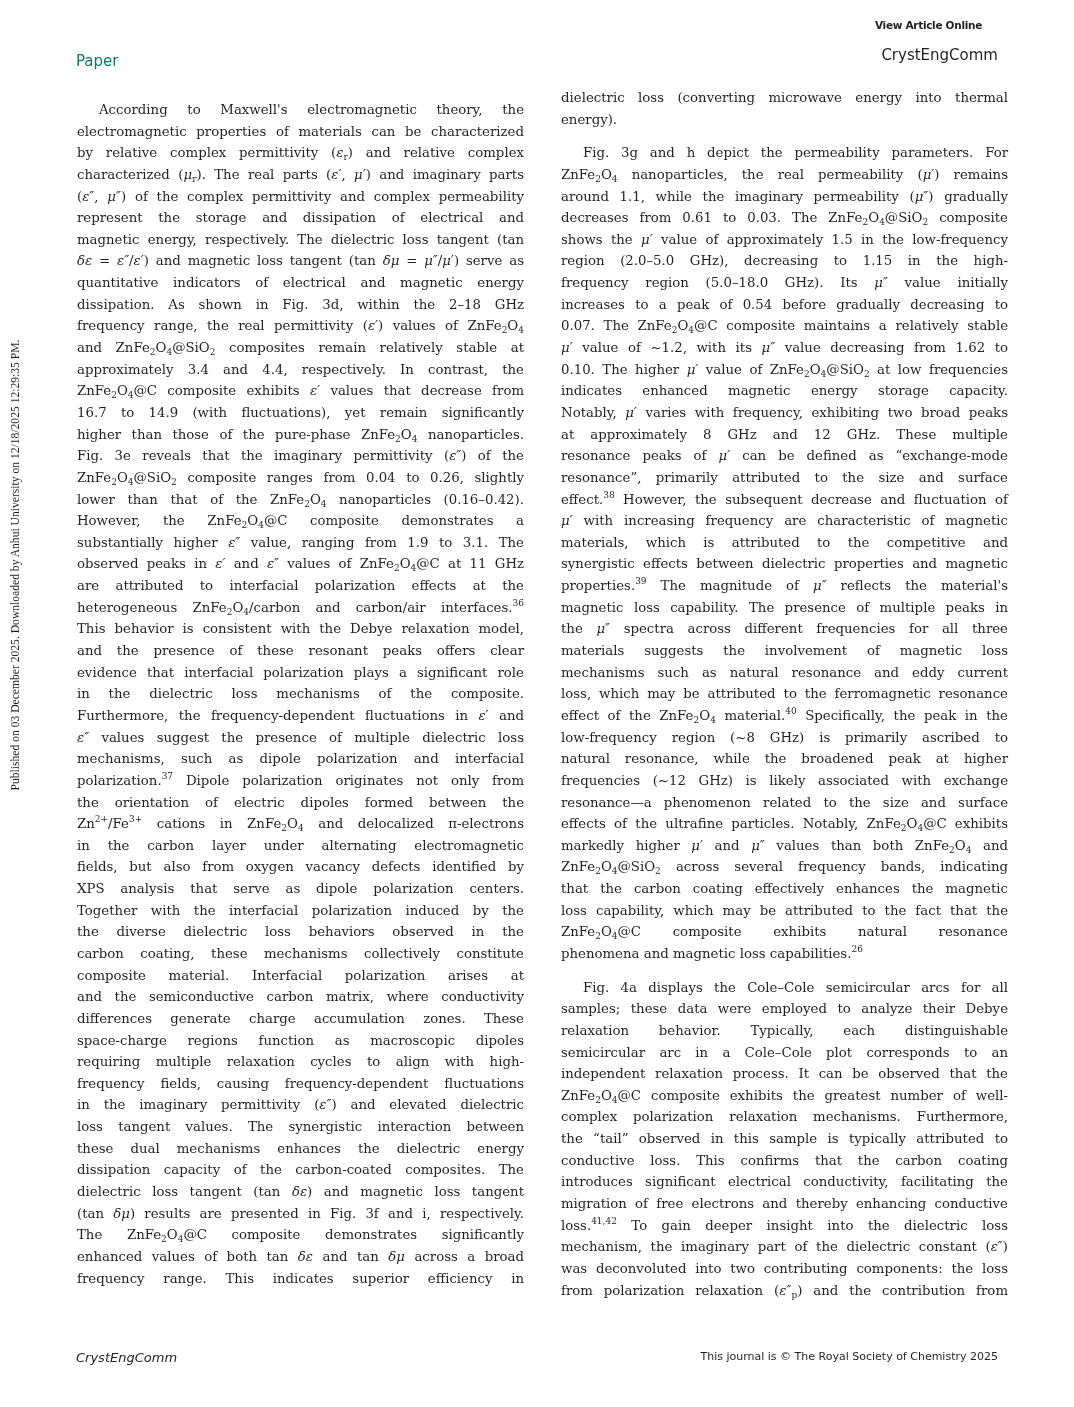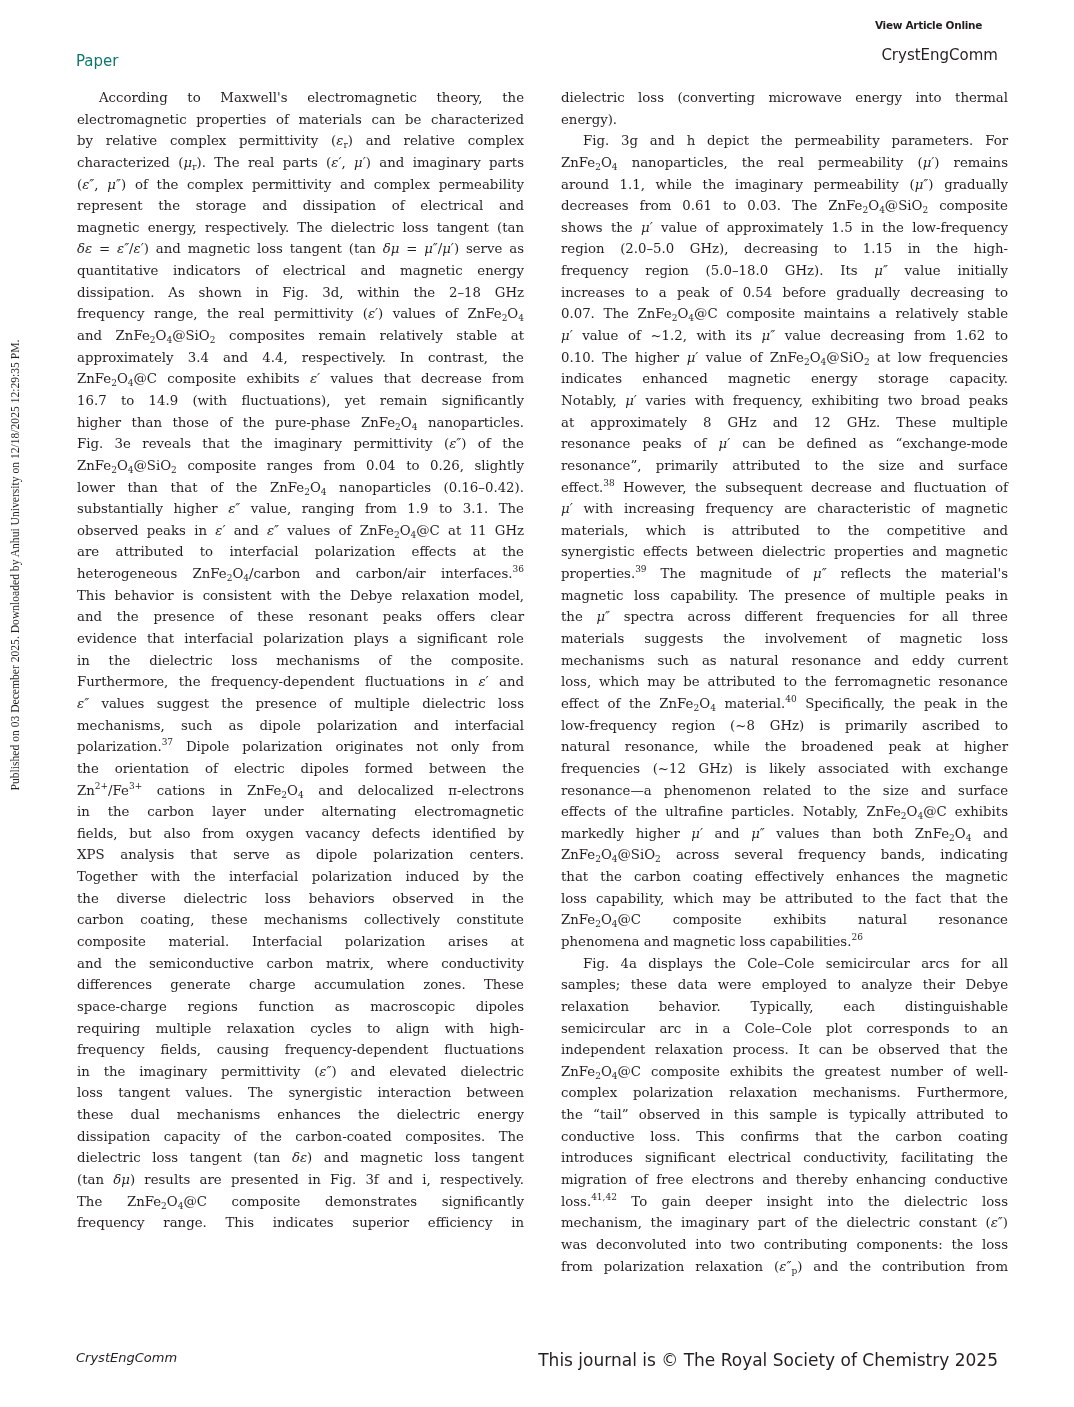--- a/index.html
+++ b/index.html
@@ -6,27 +6,27 @@
   body{width:1074px;height:1407px;position:relative;overflow:hidden;color:#231f20;}
   .view-online{position:absolute;top:19px;right:92px;font-family:"DejaVu Sans",sans-serif;font-weight:bold;font-size:10.5px;color:#231f20;letter-spacing:-0.3px;}
   .running-left{position:absolute;top:52px;left:76px;font-family:"DejaVu Sans",sans-serif;font-size:15px;color:#0f766e;}
   .running-right{position:absolute;top:46px;right:76px;font-family:"DejaVu Sans",sans-serif;font-size:15px;color:#231f20;}
   .side-note{position:absolute;left:15px;top:565px;transform:translate(-50%,-50%) rotate(-90deg);white-space:nowrap;font-family:"Liberation Serif",serif;font-size:11.6px;color:#231f20;}
   .col{position:absolute;top:87px;width:447px;font-family:"DejaVu Serif",serif;font-size:13.3px;line-height:21.65px;color:#231f20;}
   .col.left{left:77px;}
   .col.right{left:561px;}
   .ln{display:block;text-align:justify;text-align-last:justify;height:21.65px;white-space:nowrap;overflow:visible;}
   .ln.last{text-align-last:left;}
-  .ln.indent{padding-left:22px;}
+  .ln.indent{padding-left:22px;margin-top:12px;}
   sub,sup{font-size:9px;line-height:0;}
   sub{vertical-align:-3px;}
   sup{vertical-align:6px;}
   i{font-style:italic;}
   .footer-left{position:absolute;top:1350px;left:76px;font-family:"DejaVu Sans",sans-serif;font-style:italic;font-size:13px;color:#231f20;}
-  .footer-right{position:absolute;top:1350px;right:76px;font-family:"DejaVu Sans",sans-serif;font-size:17px;color:#231f20;}
+  .footer-right{position:absolute;top:1350px;right:76px;font-family:"DejaVu Sans",sans-serif;font-size:11px;color:#231f20;}
 </style>
 </head>
 <body>
 
 <div class="view-online">View Article Online</div>
 <div class="running-left">Paper</div>
 <div class="running-right">CrystEngComm</div>
 
 <div class="side-note">Published on 03 December 2025. Downloaded by Anhui University on 12/18/2025 12:29:35 PM.</div>
 
@@ -43,20 +43,21 @@
     <span class="ln"><span>dissipation. As shown in Fig. 3d, within the 2–18 GHz</span></span>
     <span class="ln"><span>frequency range, the real permittivity (</span><i>ε′</i><span>) values of ZnFe</span><sub>2</sub><span>O</span><sub>4</sub></span>
     <span class="ln"><span>and ZnFe</span><sub>2</sub><span>O</span><sub>4</sub><span>@SiO</span><sub>2</sub><span> composites remain relatively stable at</span></span>
     <span class="ln"><span>approximately 3.4 and 4.4, respectively. In contrast, the</span></span>
     <span class="ln"><span>ZnFe</span><sub>2</sub><span>O</span><sub>4</sub><span>@C composite exhibits </span><i>ε′</i><span> values that decrease from</span></span>
     <span class="ln"><span>16.7 to 14.9 (with fluctuations), yet remain significantly</span></span>
     <span class="ln"><span>higher than those of the pure-phase ZnFe</span><sub>2</sub><span>O</span><sub>4</sub><span> nanoparticles.</span></span>
     <span class="ln"><span>Fig. 3e reveals that the imaginary permittivity (</span><i>ε″</i><span>) of the</span></span>
     <span class="ln"><span>ZnFe</span><sub>2</sub><span>O</span><sub>4</sub><span>@SiO</span><sub>2</sub><span> composite ranges from 0.04 to 0.26, slightly</span></span>
     <span class="ln"><span>lower than that of the ZnFe</span><sub>2</sub><span>O</span><sub>4</sub><span> nanoparticles (0.16–0.42).</span></span>
+    <span class="ln"><span>However, the ZnFe</span><sub>2</sub><span>O</span><sub>4</sub><span>@C composite demonstrates a</span></span>
     <span class="ln"><span>substantially higher </span><i>ε″</i><span> value, ranging from 1.9 to 3.1. The</span></span>
     <span class="ln"><span>observed peaks in </span><i>ε′</i><span> and </span><i>ε″</i><span> values of ZnFe</span><sub>2</sub><span>O</span><sub>4</sub><span>@C at 11 GHz</span></span>
     <span class="ln"><span>are attributed to interfacial polarization effects at the</span></span>
     <span class="ln"><span>heterogeneous ZnFe</span><sub>2</sub><span>O</span><sub>4</sub><span>/carbon and carbon/air interfaces.</span><sup>36</sup></span>
     <span class="ln"><span>This behavior is consistent with the Debye relaxation model,</span></span>
     <span class="ln"><span>and the presence of these resonant peaks offers clear</span></span>
     <span class="ln"><span>evidence that interfacial polarization plays a significant role</span></span>
     <span class="ln"><span>in the dielectric loss mechanisms of the composite.</span></span>
     <span class="ln"><span>Furthermore, the frequency-dependent fluctuations in </span><i>ε′</i><span> and</span></span>
     <span class="ln"><i>ε″</i><span> values suggest the presence of multiple dielectric loss</span></span>
@@ -76,20 +77,21 @@
     <span class="ln"><span>space-charge regions function as macroscopic dipoles</span></span>
     <span class="ln"><span>requiring multiple relaxation cycles to align with high-</span></span>
     <span class="ln"><span>frequency fields, causing frequency-dependent fluctuations</span></span>
     <span class="ln"><span>in the imaginary permittivity (</span><i>ε″</i><span>) and elevated dielectric</span></span>
     <span class="ln"><span>loss tangent values. The synergistic interaction between</span></span>
     <span class="ln"><span>these dual mechanisms enhances the dielectric energy</span></span>
     <span class="ln"><span>dissipation capacity of the carbon-coated composites. The</span></span>
     <span class="ln"><span>dielectric loss tangent (tan </span><i>δε</i><span>) and magnetic loss tangent</span></span>
     <span class="ln"><span>(tan </span><i>δμ</i><span>) results are presented in Fig. 3f and i, respectively.</span></span>
     <span class="ln"><span>The ZnFe</span><sub>2</sub><span>O</span><sub>4</sub><span>@C composite demonstrates significantly</span></span>
+    <span class="ln"><span>enhanced values of both tan </span><i>δε</i><span> and tan </span><i>δμ</i><span> across a broad</span></span>
     <span class="ln"><span>frequency range. This indicates superior efficiency in</span></span>
   </div>
 <div class="col right" id="col-right">
     <span class="ln"><span>dielectric loss (converting microwave energy into thermal</span></span>
     <span class="ln last"><span>energy).</span></span>
     <span class="ln indent"><span>Fig. 3g and h depict the permeability parameters. For</span></span>
     <span class="ln"><span>ZnFe</span><sub>2</sub><span>O</span><sub>4</sub><span> nanoparticles, the real permeability (</span><i>μ′</i><span>) remains</span></span>
     <span class="ln"><span>around 1.1, while the imaginary permeability (</span><i>μ″</i><span>) gradually</span></span>
     <span class="ln"><span>decreases from 0.61 to 0.03. The ZnFe</span><sub>2</sub><span>O</span><sub>4</sub><span>@SiO</span><sub>2</sub><span> composite</span></span>
     <span class="ln"><span>shows the </span><i>μ′</i><span> value of approximately 1.5 in the low-frequency</span></span>

